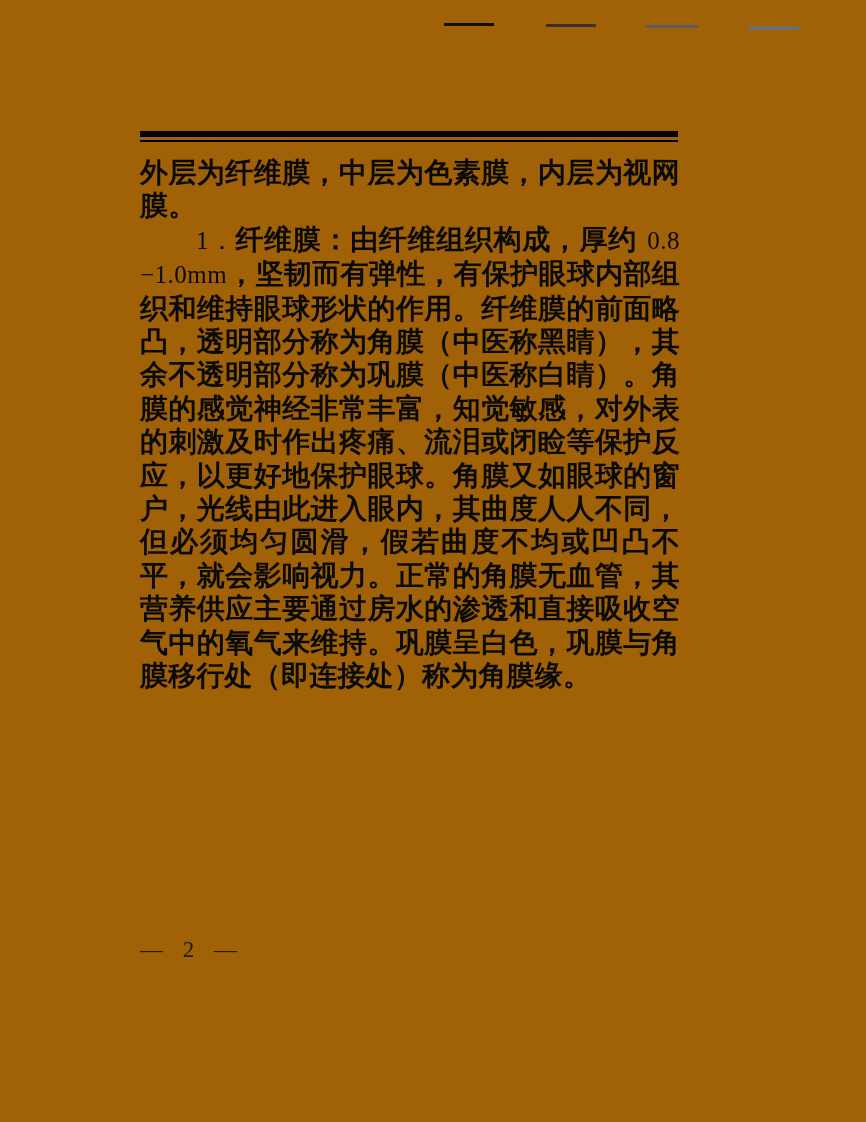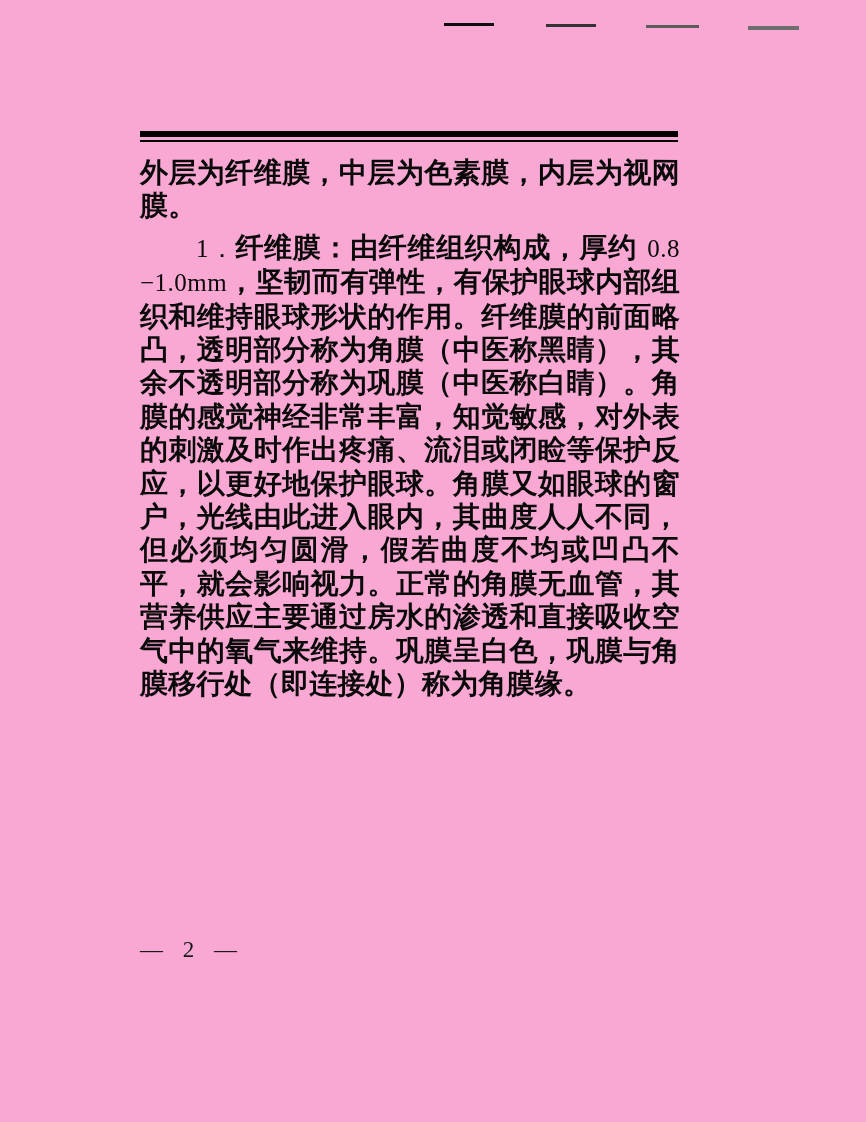--- a/index.html
+++ b/index.html
@@ -4,21 +4,21 @@
 <style>
   html, body {
     margin: 0;
     padding: 0;
     background: #ffffff;
   }
   .page {
     position: relative;
     width: 866px;
     height: 1122px;
-    background: #f9a8d4;
+    background: #a16207;
     overflow: hidden;
     font-family: "DejaVu Sans", sans-serif;
   }
 
   
   .crop-marks {
     position: absolute;
     top: 0;
     left: 0;
     width: 866px;
@@ -71,21 +71,21 @@
     font-weight: 700;
     text-align: justify;
     text-justify: inter-character;
     word-break: break-all;
     -webkit-font-smoothing: none;
   }
   .para.indent {
     text-indent: 56px;
   }
   .para + .para {
-    margin-top: 8px;
+    margin-top: 0;
   }
   
   .lat {
     font-family: "Liberation Serif", serif;
     font-weight: 400;
     font-size: 25px;
     letter-spacing: 0.5px;
   }
 
   

